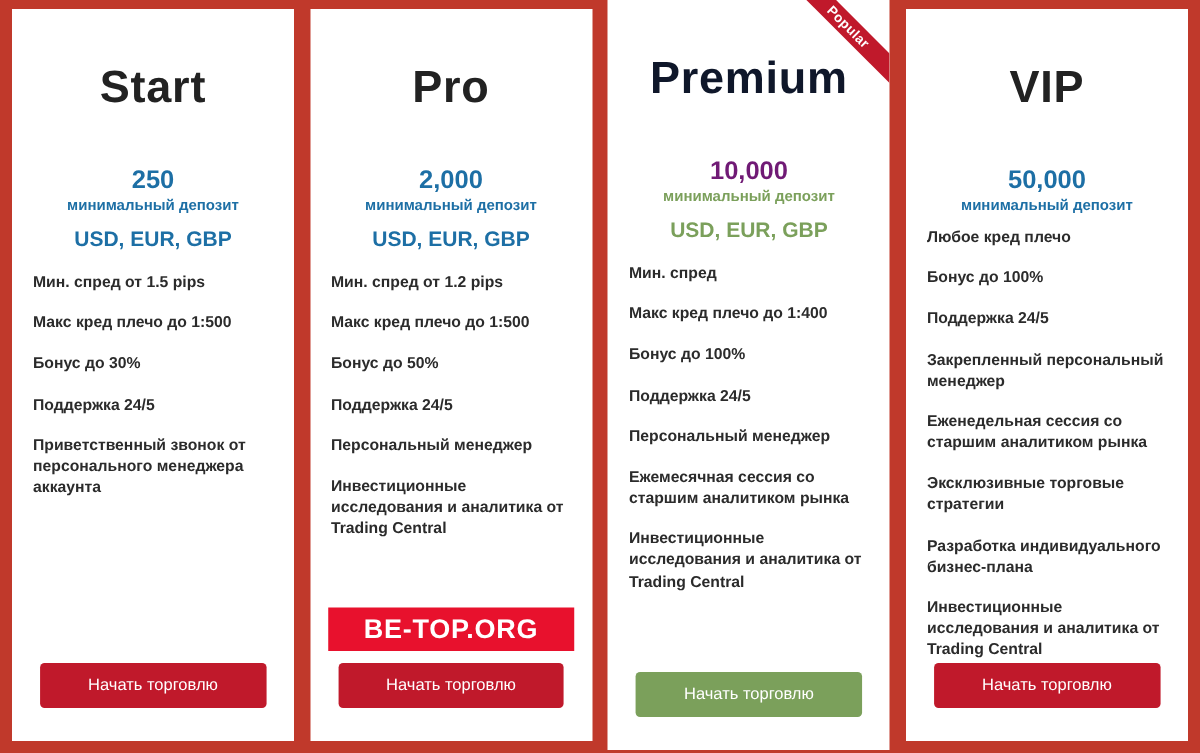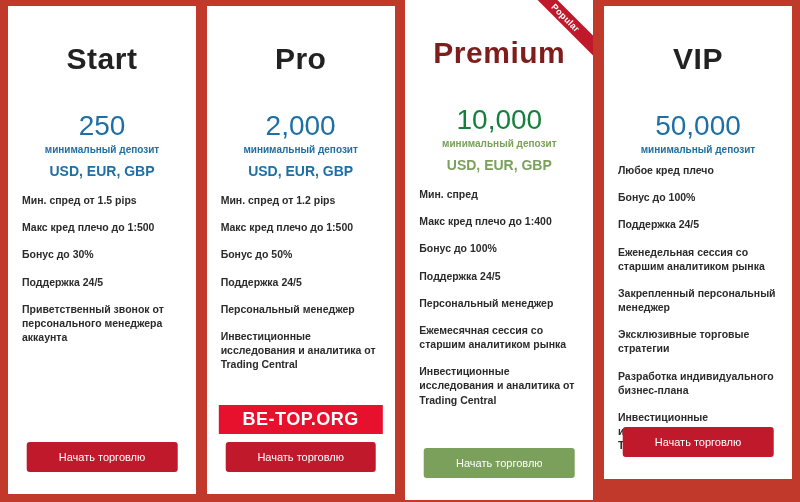--- a/index.html
+++ b/index.html
@@ -31,40 +31,40 @@
     box-sizing: border-box;
     padding: 18px 10px 14px 10px;
     display: flex;
     flex-direction: column;
     align-items: center;
     overflow: hidden;
   }
   .card-start   { margin-top: 6px;  margin-bottom: 8px; }
   .card-pro     { margin-top: 6px;  margin-bottom: 8px; }
   .card-premium { margin-top: 0px;  margin-bottom: 2px; }
-  .card-vip     { margin-top: 6px;  margin-bottom: 23px; }
+  .card-vip     { margin-top: 6px;  margin-bottom: 8px; }
 
   .plan-title {
     font-size: 30px;
     font-weight: bold;
     color: #222222;
     margin-top: 18px;
     margin-bottom: 0;
     letter-spacing: 0.5px;
   }
-  .plan-title.green { color: #7f1d1d; }
+  .plan-title.green { color: #0f172a; }
 
   .price {
-    font-size: 28px;
-    font-weight: normal;
+    font-size: 17px;
+    font-weight: bold;
     color: #1d6fa5;
     margin-top: 34px;
     margin-bottom: 2px;
   }
-  .price.green { color: #15803d; text-align: center; }
+  .price.green { color: #701a75; text-align: center; }
 
   .price-sub {
     font-size: 10px;
     font-weight: bold;
     color: #1d6fa5;
     margin-bottom: 8px;
   }
   .price-sub.green { color: #7ba05b; }
 
   .currencies {
@@ -206,22 +206,22 @@
   </div>
 
   <div class="card card-vip">
     <div class="plan-title">VIP</div>
     <div class="price">50,000</div>
     <div class="price-sub">минимальный депозит</div>
     <ul class="features">
       <li>Любое кред плечо</li>
       <li>Бонус до 100%</li>
       <li>Поддержка 24/5</li>
+      <li>Закрепленный персональный менеджер</li>
       <li>Еженедельная сессия со старшим аналитиком рынка</li>
-      <li>Закрепленный персональный менеджер</li>
       <li>Эксклюзивные торговые стратегии</li>
       <li>Разработка индивидуального бизнес-плана</li>
       <li>Инвестиционные исследования и аналитика от Trading Central</li>
     </ul>
     <button class="cta">Начать торговлю</button>
   </div>
 
 </div>
 
 </body></html>

